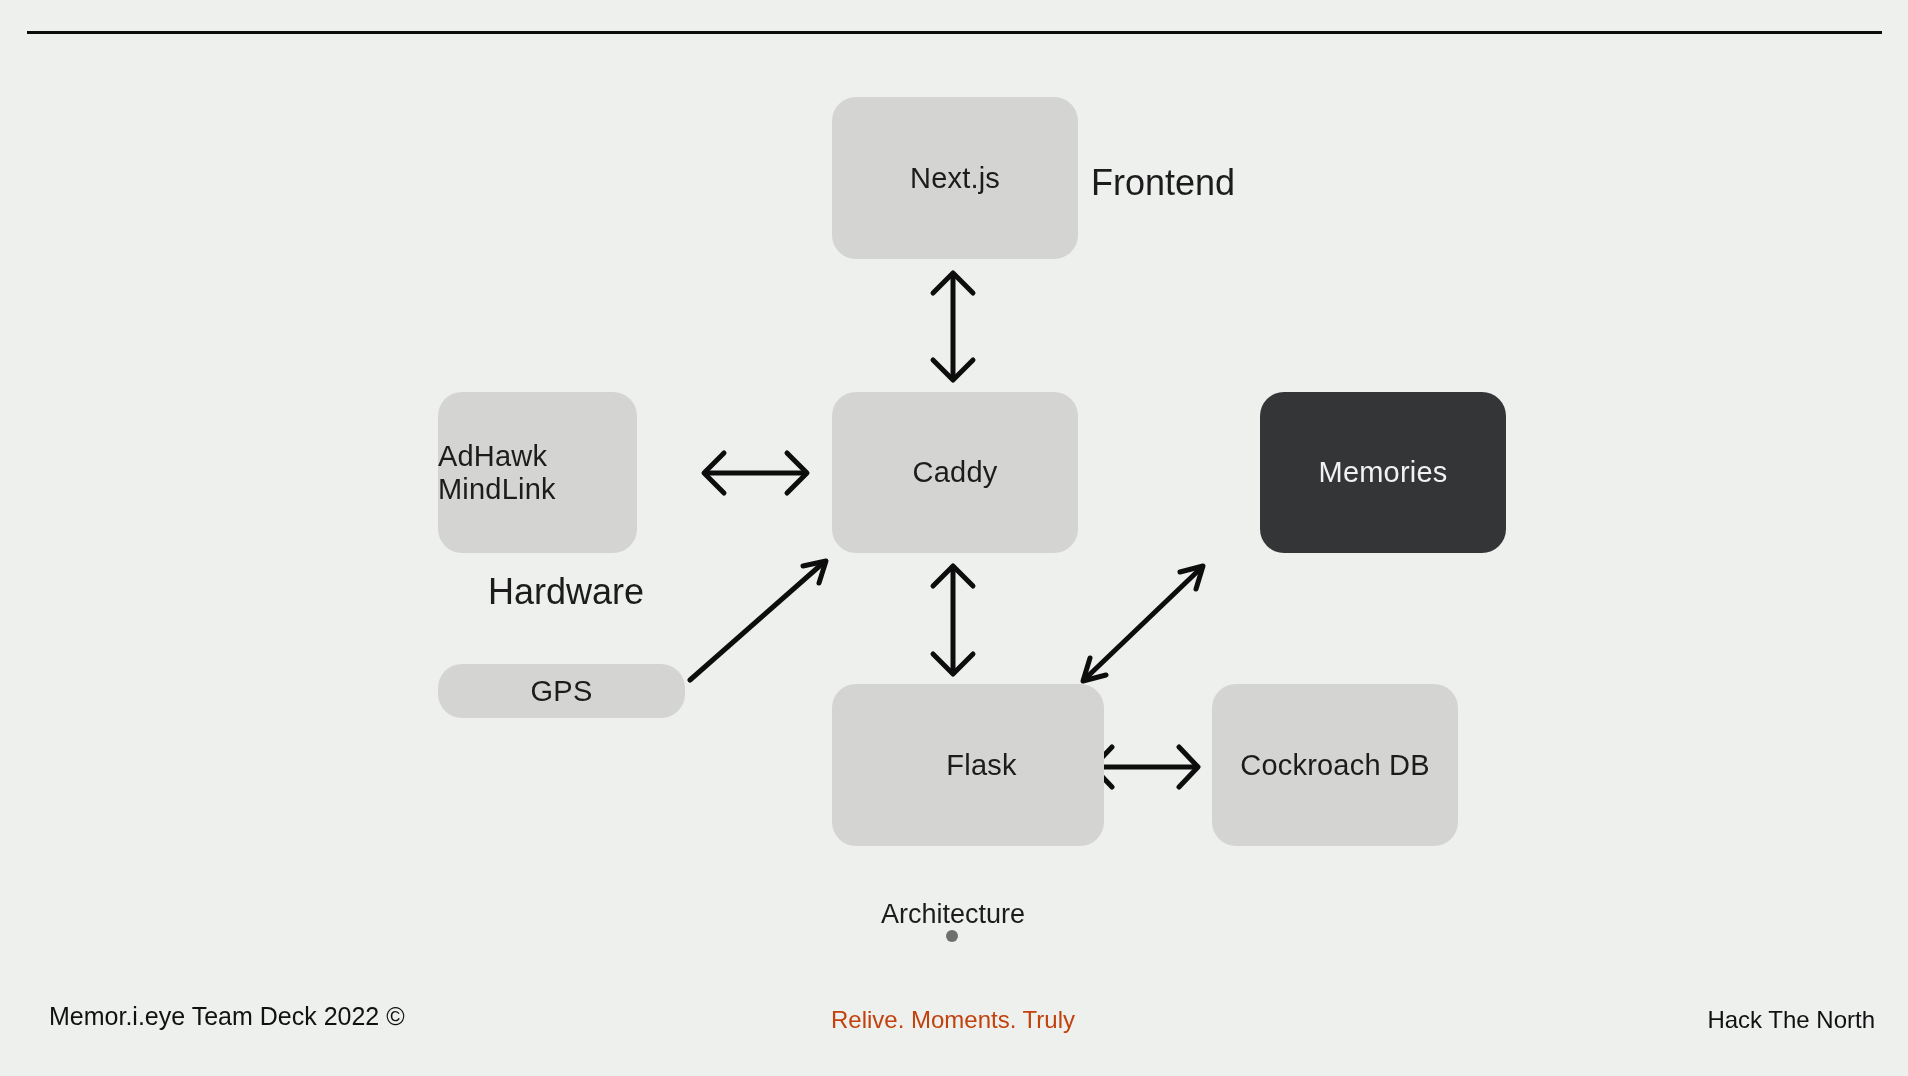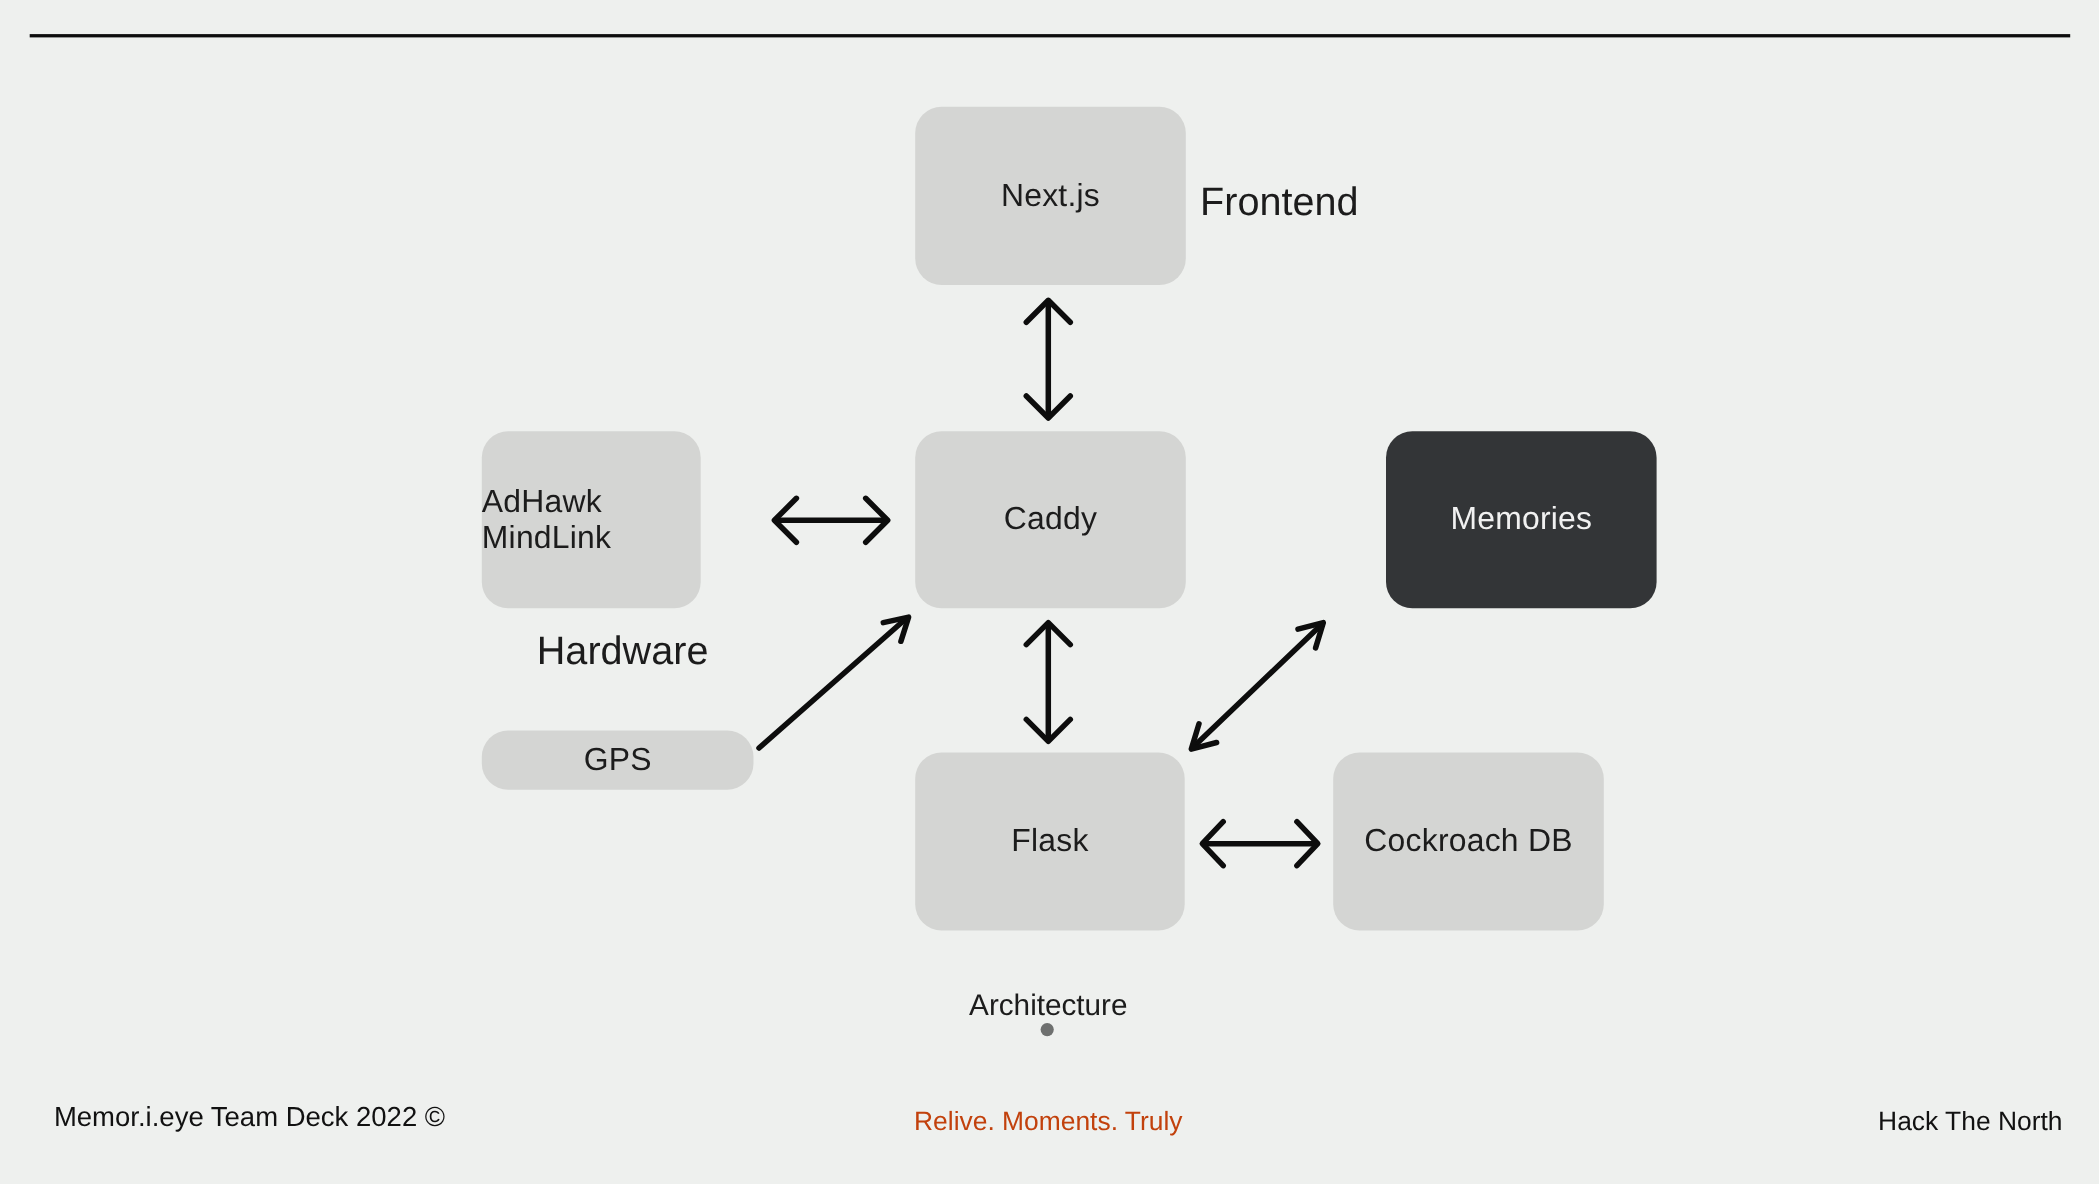--- a/index.html
+++ b/index.html
@@ -41,21 +41,21 @@
     font-size: 29px;
     letter-spacing: 0.2px;
     color: #1c1c1c;
   }
   .node.dark { background: #333537; color: #f1f1f1; }
   .node-nextjs    { left: 832px;  top: 97px;  width: 246px; height: 162px; }
   .node-adhawk    { left: 438px;  top: 392px; width: 199px; height: 161px; }
   .node-caddy     { left: 832px;  top: 392px; width: 246px; height: 161px; }
   .node-memories  { left: 1260px; top: 392px; width: 246px; height: 161px; }
   .node-gps       { left: 438px;  top: 664px; width: 247px; height: 54px;  }
-  .node-flask     { left: 832px;  top: 684px; width: 245px; height: 162px; }
+  .node-flask     { left: 832px;  top: 684px; width: 245px; height: 162px; padding-left: 27px; }
   .node-cockroach { left: 1212px; top: 684px; width: 246px; height: 162px; }
   .annotation {
     position: absolute;
     font-size: 36px;
     white-space: nowrap;
   }
   .annotation-frontend { left: 1091px; top: 162px; }
   .annotation-hardware { left: 566px;  top: 571px; transform: translateX(-50%); }
   .caption {
     position: absolute;

